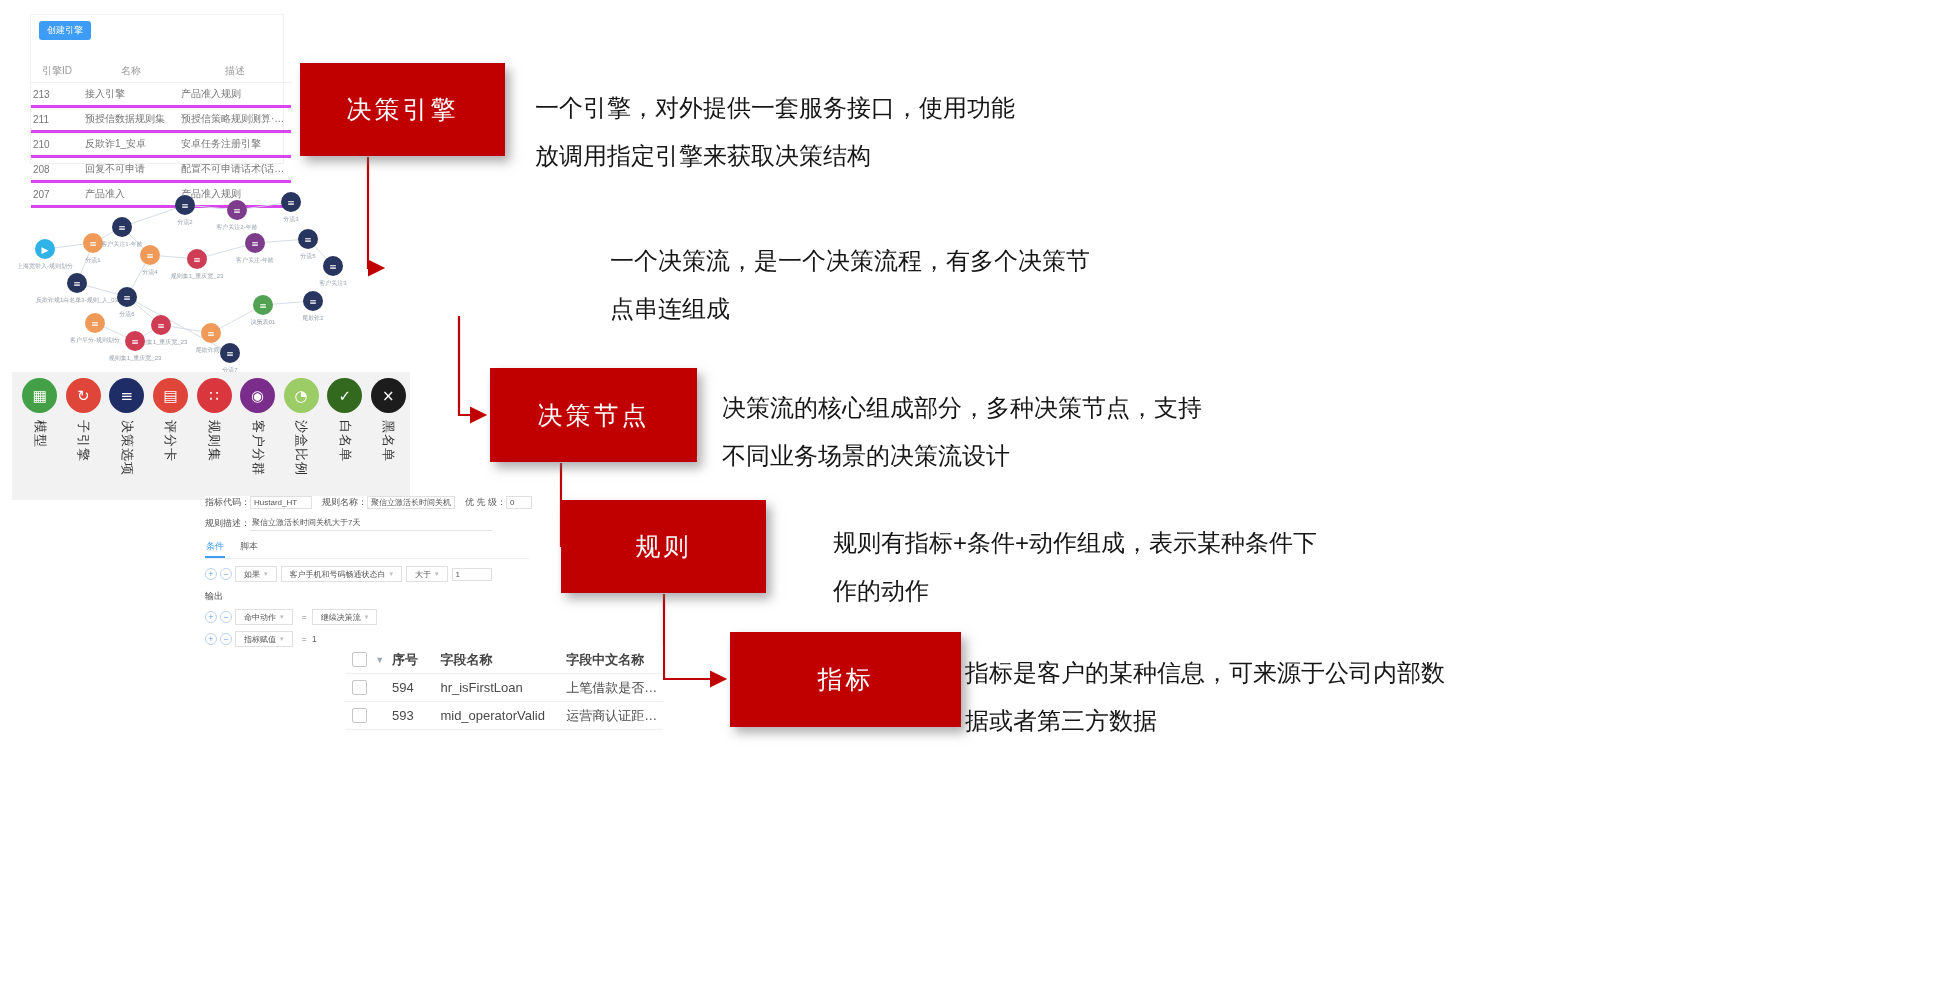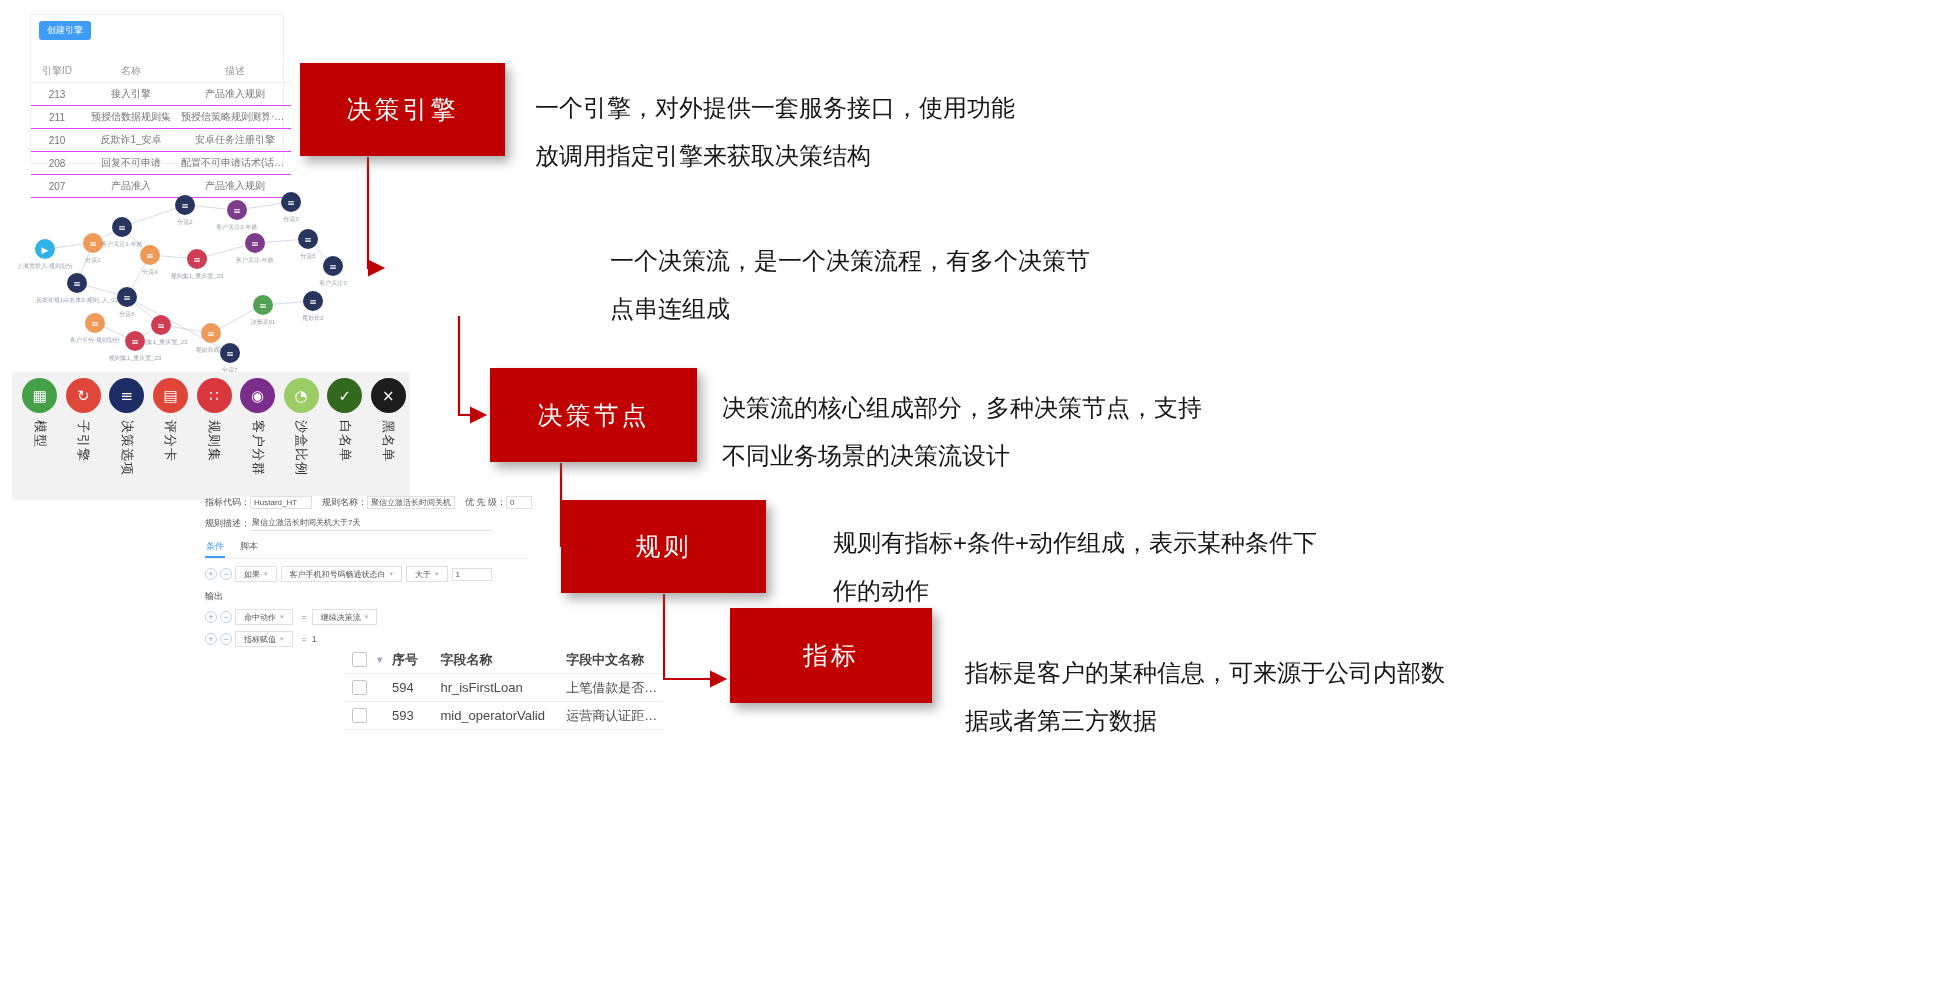--- a/index.html
+++ b/index.html
@@ -11,34 +11,34 @@
   .arrow{stroke:#c00000;stroke-width:2.2;fill:none;marker-end:url(#ah)}
 
   
   .step-box{position:absolute;background:#c00000;color:#fff;display:flex;align-items:center;justify-content:center;
             font-size:25px;letter-spacing:3px;box-shadow:5px 6px 10px rgba(110,110,110,.55)}
   .step-desc{position:absolute;font-size:24px;color:#161616;line-height:48px;white-space:pre-line}
   .b1{left:300px;top:63px;width:205px;height:93px}
   .b2{left:388px;top:221px;width:207px;height:94px}
   .b3{left:490px;top:368px;width:207px;height:94px}
   .b4{left:561px;top:500px;width:205px;height:93px}
-  .b5{left:730px;top:608px;width:202px;height:95px}
+  .b5{left:730px;top:632px;width:231px;height:95px}
   .d1{left:535px;top:84px;width:580px}
   .d2{left:610px;top:237px;width:580px}
   .d3{left:722px;top:384px;width:580px}
   .d4{left:833px;top:519px;width:580px}
   .d5{left:965px;top:649px;width:580px}
 
   
   .engine-card{position:absolute;left:30px;top:14px;width:252px;height:148px;background:#fff;border:1px solid #f1f1f1}
   .create-btn{display:inline-block;margin:6px 0 0 8px;background:#3d9cf5;color:#fff;border:none;border-radius:3px;
               font-size:9px;padding:3px 8px;cursor:pointer}
   .engine-table{width:100%;border-collapse:collapse;margin-top:20px;font-size:10px;color:#777;table-layout:fixed}
   .engine-table th{color:#9a9a9a;font-weight:normal;padding:4px 2px;border-bottom:1px solid #f0f0f0;text-align:center}
-  .engine-table td{padding:4px 2px;border-bottom:1px solid #d946ef;text-align:center;white-space:nowrap;overflow:hidden;text-overflow:ellipsis}
+  .engine-table td{padding:4px 2px;border-bottom:3px solid #d946ef;white-space:nowrap;overflow:hidden;text-overflow:ellipsis}
   .engine-table .c1{width:48px}.engine-table .c2{width:92px}.engine-table .c3{width:108px}
 
   
   .flow-graph{position:absolute;left:15px;top:183px}
   .g-edge{stroke:#d6dde8;stroke-width:1}
   .g-glyph{fill:#fff;font-size:9px;text-anchor:middle;font-family:"DejaVu Sans",sans-serif}
   .g-label{fill:#97a0ad;font-size:6px;text-anchor:middle}
 
   
   .type-strip{position:absolute;left:12px;top:372px;width:398px;height:128px;background:#f2f2f2;display:flex;padding:6px 0 0 6px;box-sizing:border-box}

